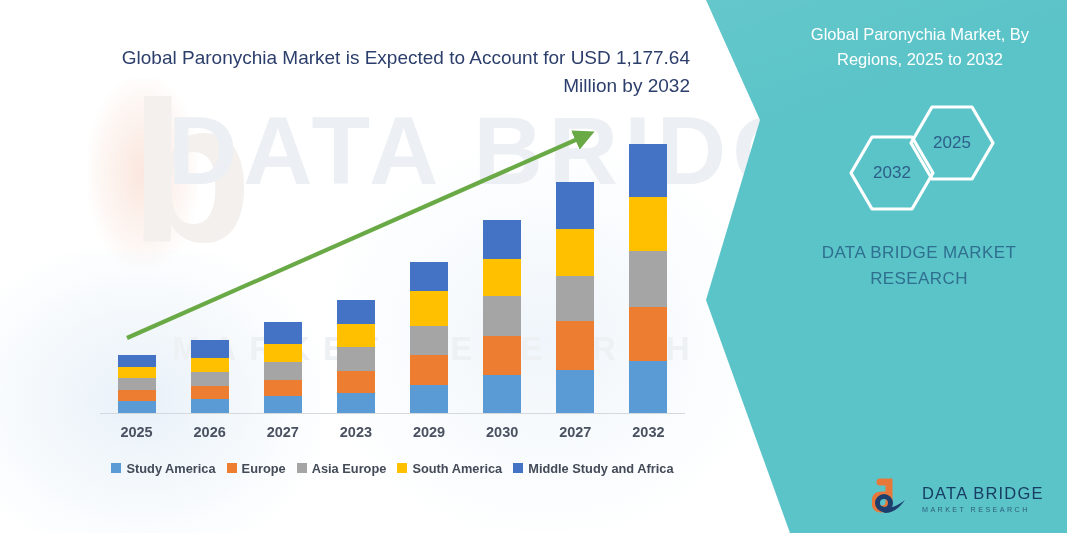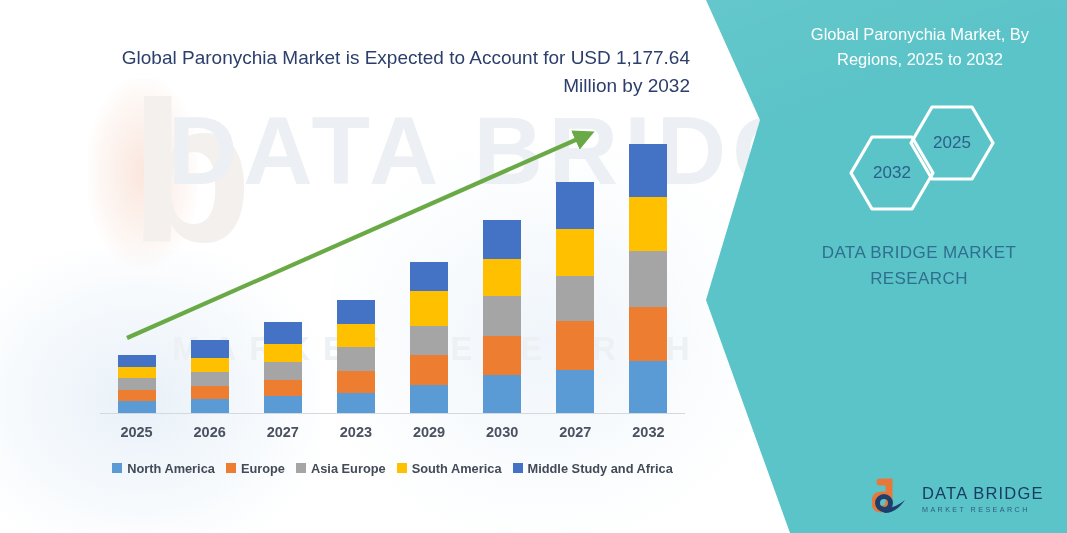--- a/index.html
+++ b/index.html
@@ -276,21 +276,21 @@
         <marker id="arrowhead" markerWidth="5" markerHeight="5" refX="1.2" refY="2.5" orient="auto">
           <path d="M0,0 L5,2.5 L0,5 z" fill="#6aaa46"></path>
         </marker>
       </defs>
       <line x1="27" y1="218" x2="480" y2="18" stroke="#6aaa46" stroke-width="4.2" marker-end="url(#arrowhead)"></line>
     </svg>
 
     <div class="legend" id="legend">
         <div class="legend-item">
           <span class="legend-swatch" style="background: rgb(91, 155, 213);"></span>
-          <span class="legend-text">North America</span>
+          <span class="legend-text">Study America</span>
         </div>
         <div class="legend-item">
           <span class="legend-swatch" style="background: rgb(237, 125, 49);"></span>
           <span class="legend-text">Europe</span>
         </div>
         <div class="legend-item">
           <span class="legend-swatch" style="background: rgb(165, 165, 165);"></span>
           <span class="legend-text">Asia Europe</span>
         </div>
         <div class="legend-item">

